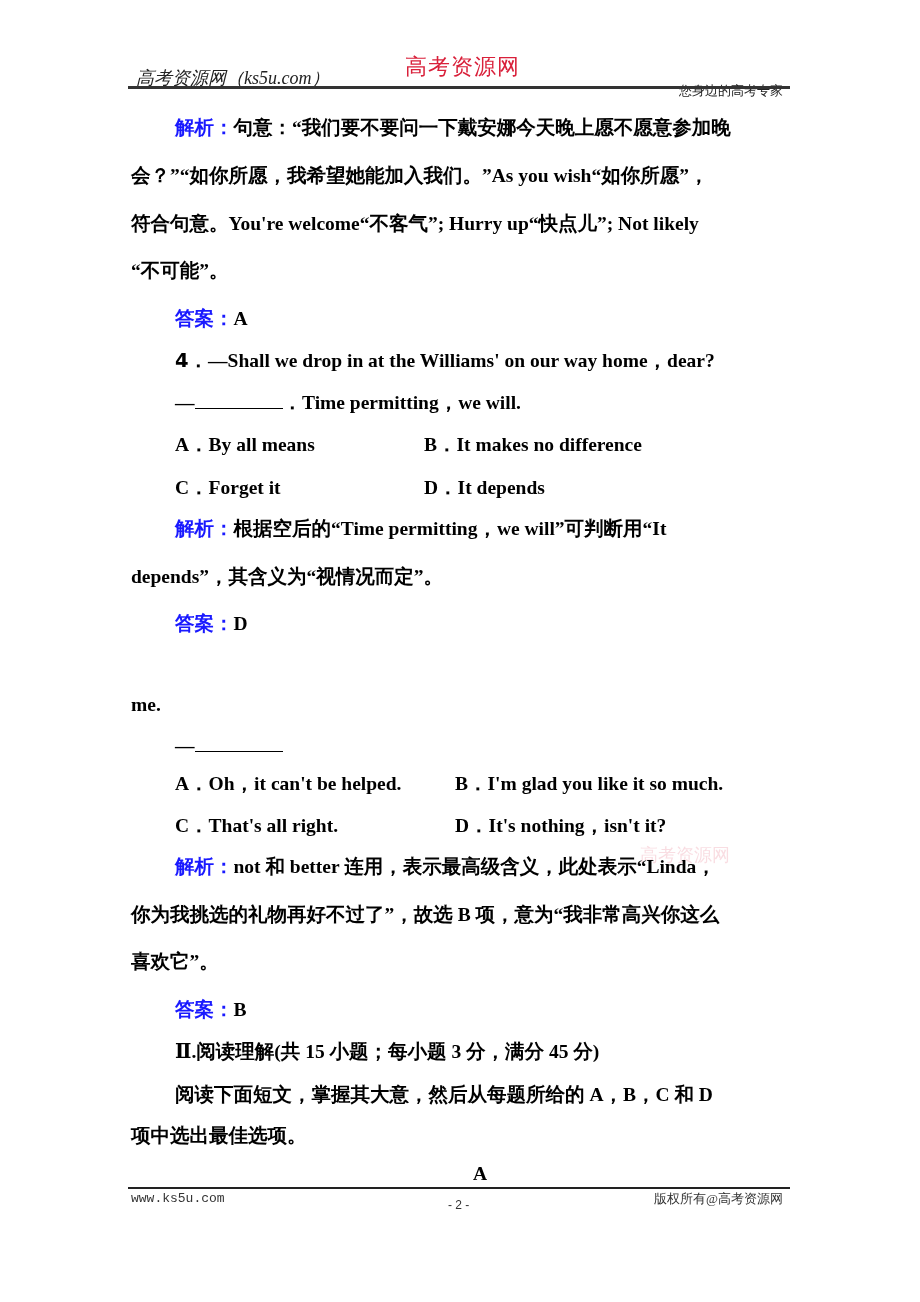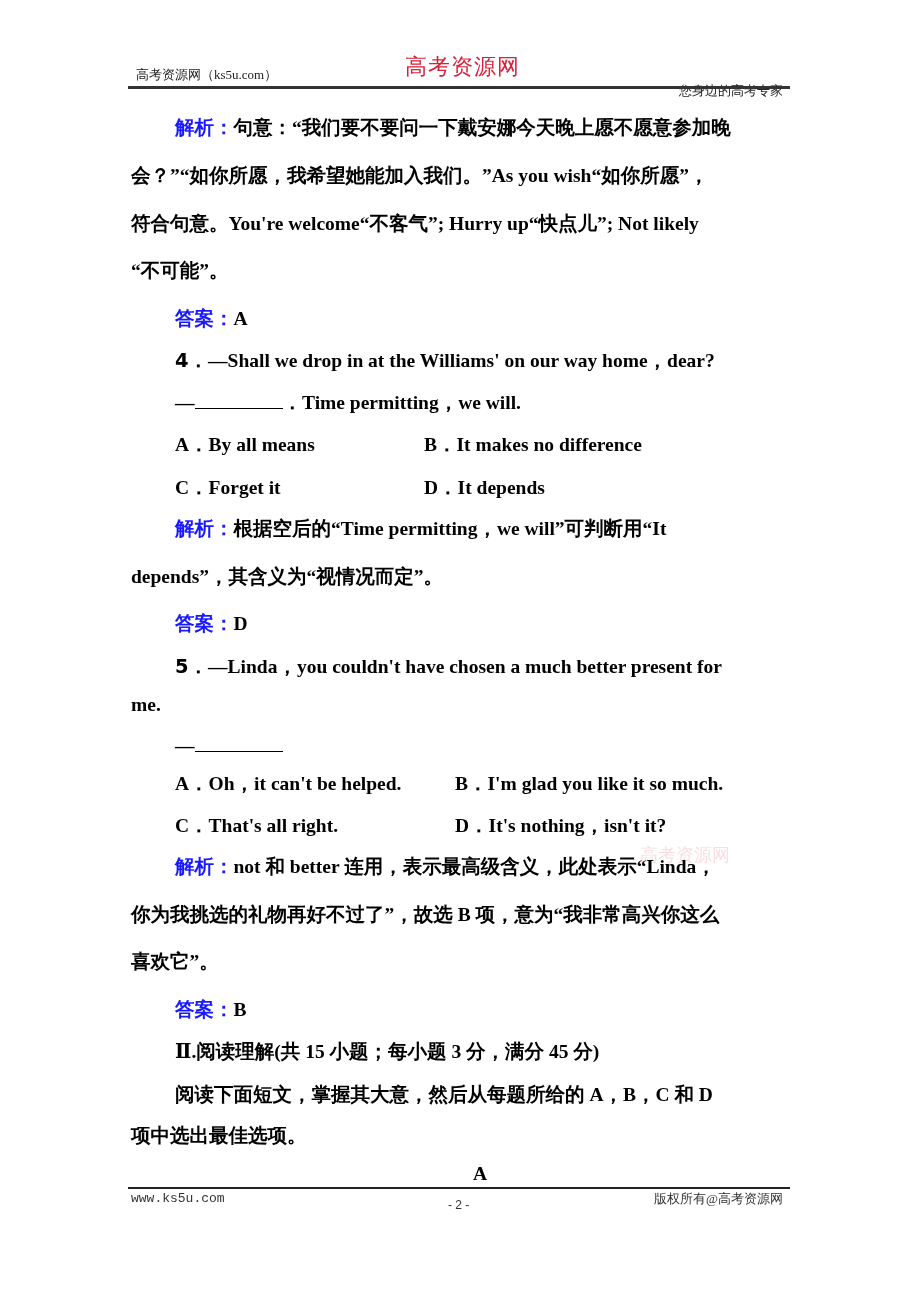--- a/index.html
+++ b/index.html
@@ -1,21 +1,21 @@
 <!DOCTYPE html>
 <html><head>
 <meta charset="utf-8">
 <style>
   html, body { margin: 0; padding: 0; background: #ffffff; }
   body { width: 920px; height: 1302px; position: relative; overflow: hidden;
          font-family: "Liberation Serif", "DejaVu Serif", serif; color: #000; }
   .page { position: absolute; left: 0; top: 0; width: 920px; height: 1302px; }
 
-  .hdr-left { position: absolute; left: 136px; top: 66px; font-size: 13px; color: #222;
-              font-family: "Liberation Serif", "DejaVu Serif", serif; }
+  .hdr-left { position: absolute; left: 136px; top: 66px; font-size: 18px; color: #222;
+              font-family: "Liberation Serif", "DejaVu Serif", serif; font-style: italic; }
   .hdr-logo { position: absolute; left: 405px; top: 52px; font-size: 22px; color: #d9203a;
               font-family: "DejaVu Serif", serif; letter-spacing: 1px; }
   .hdr-right { position: absolute; right: 137px; top: 66px; font-size: 13px; color: #222; margin-top: 16px; }
   .hdr-rule { position: absolute; left: 128px; top: 86px; width: 662px; height: 3px; background: #333; }
 
   .line { position: absolute; font-weight: bold; font-size: 19.5px; white-space: nowrap; }
   .ind { left: 175px; }
   .noind { left: 131px; }
   .label { color: #1a1aff; }
   .opt { position: absolute; font-weight: bold; font-size: 19.5px; white-space: nowrap; }
@@ -62,23 +62,20 @@
   <div class="opt" style="left:175px; top:474px;">C．Forget it</div>
   <div class="opt" style="left:424px; top:474px;">D．It depends</div>
   <div class="line ind" style="top:515px;">
     <span class="label">解析：</span><span>根据空后的“Time permitting，we will”可判断用“It</span>
   </div>
   <div class="line noind" style="top:563px;">depends”，其含义为“视情况而定”。</div>
   <div class="line ind" style="top:610px;">
     <span class="label">答案：</span><span>D</span>
   </div>
 
-  <div class="line ind" style="top:653px;">
-    <span style="font-family:'DejaVu Sans',sans-serif;">5．</span><span>—Linda，you couldn't have chosen a much better present for</span>
-  </div>
   <div class="line noind" style="top:694px;">me.</div>
   <div class="line ind" style="top:735px;">
     <span>—</span><span class="blank"></span>
   </div>
   <div class="opt" style="left:175px; top:770px;">A．Oh，it can't be helped.</div>
   <div class="opt" style="left:455px; top:770px;">B．I'm glad you like it so much.</div>
   <div class="opt" style="left:175px; top:812px;">C．That's all right.</div>
   <div class="opt" style="left:455px; top:812px;">D．It's nothing，isn't it?</div>
 
   <div class="watermark">高考资源网</div>

